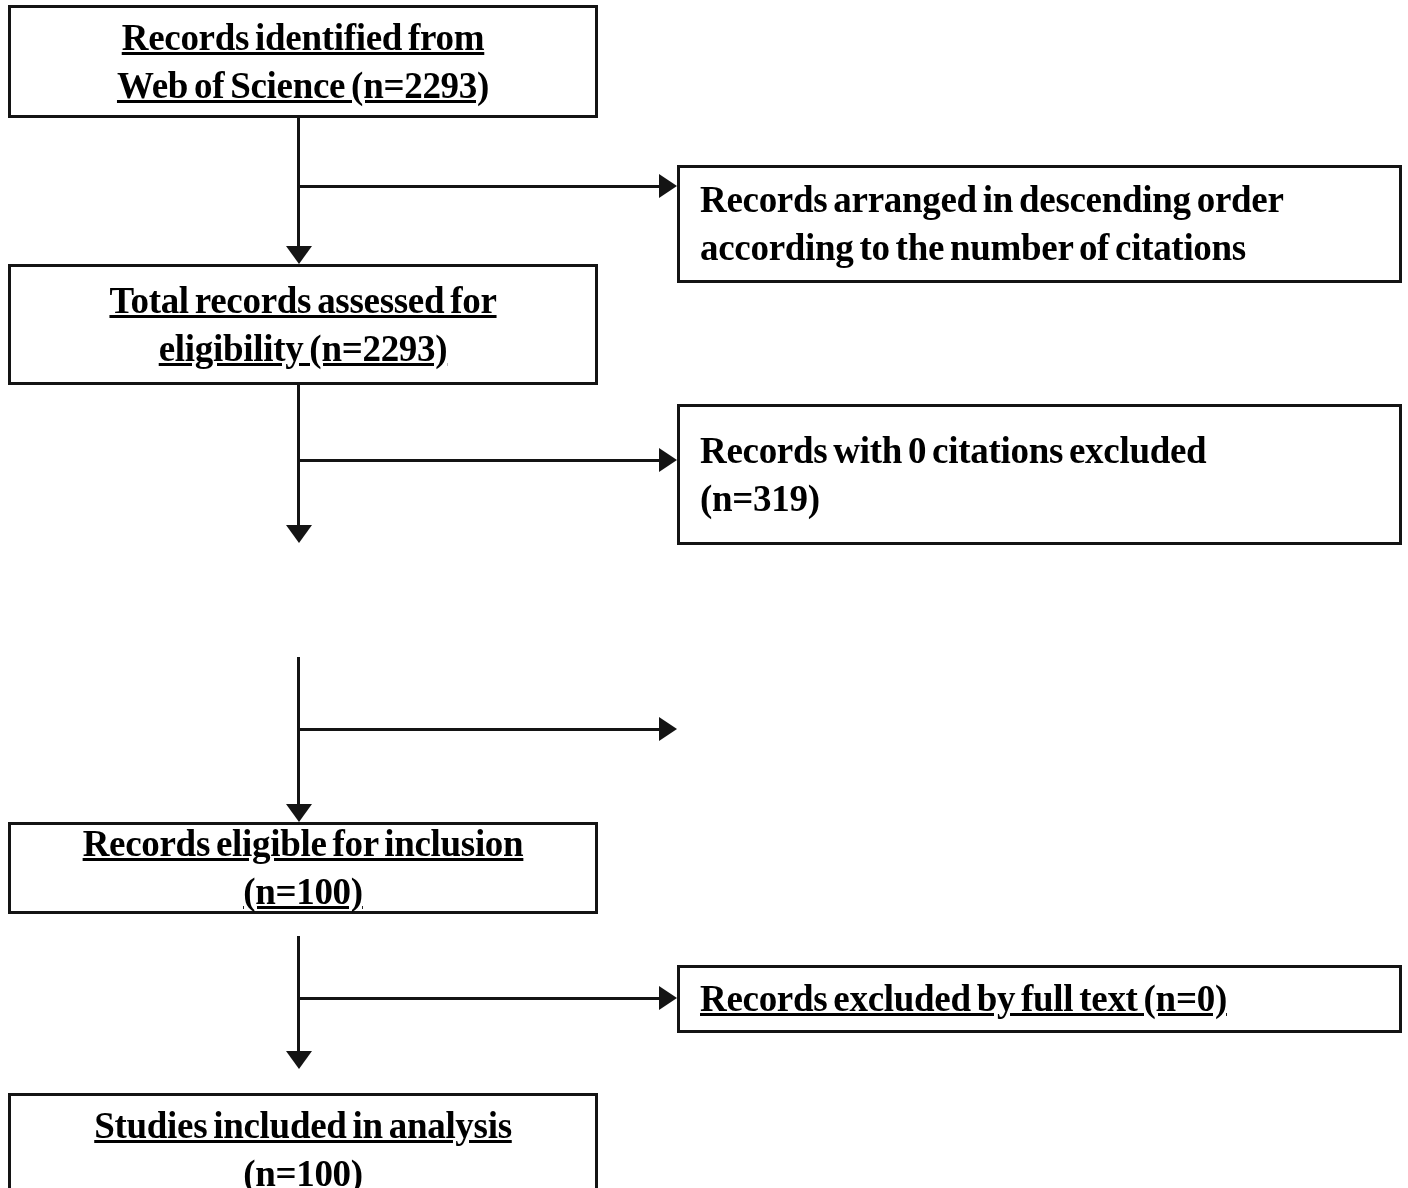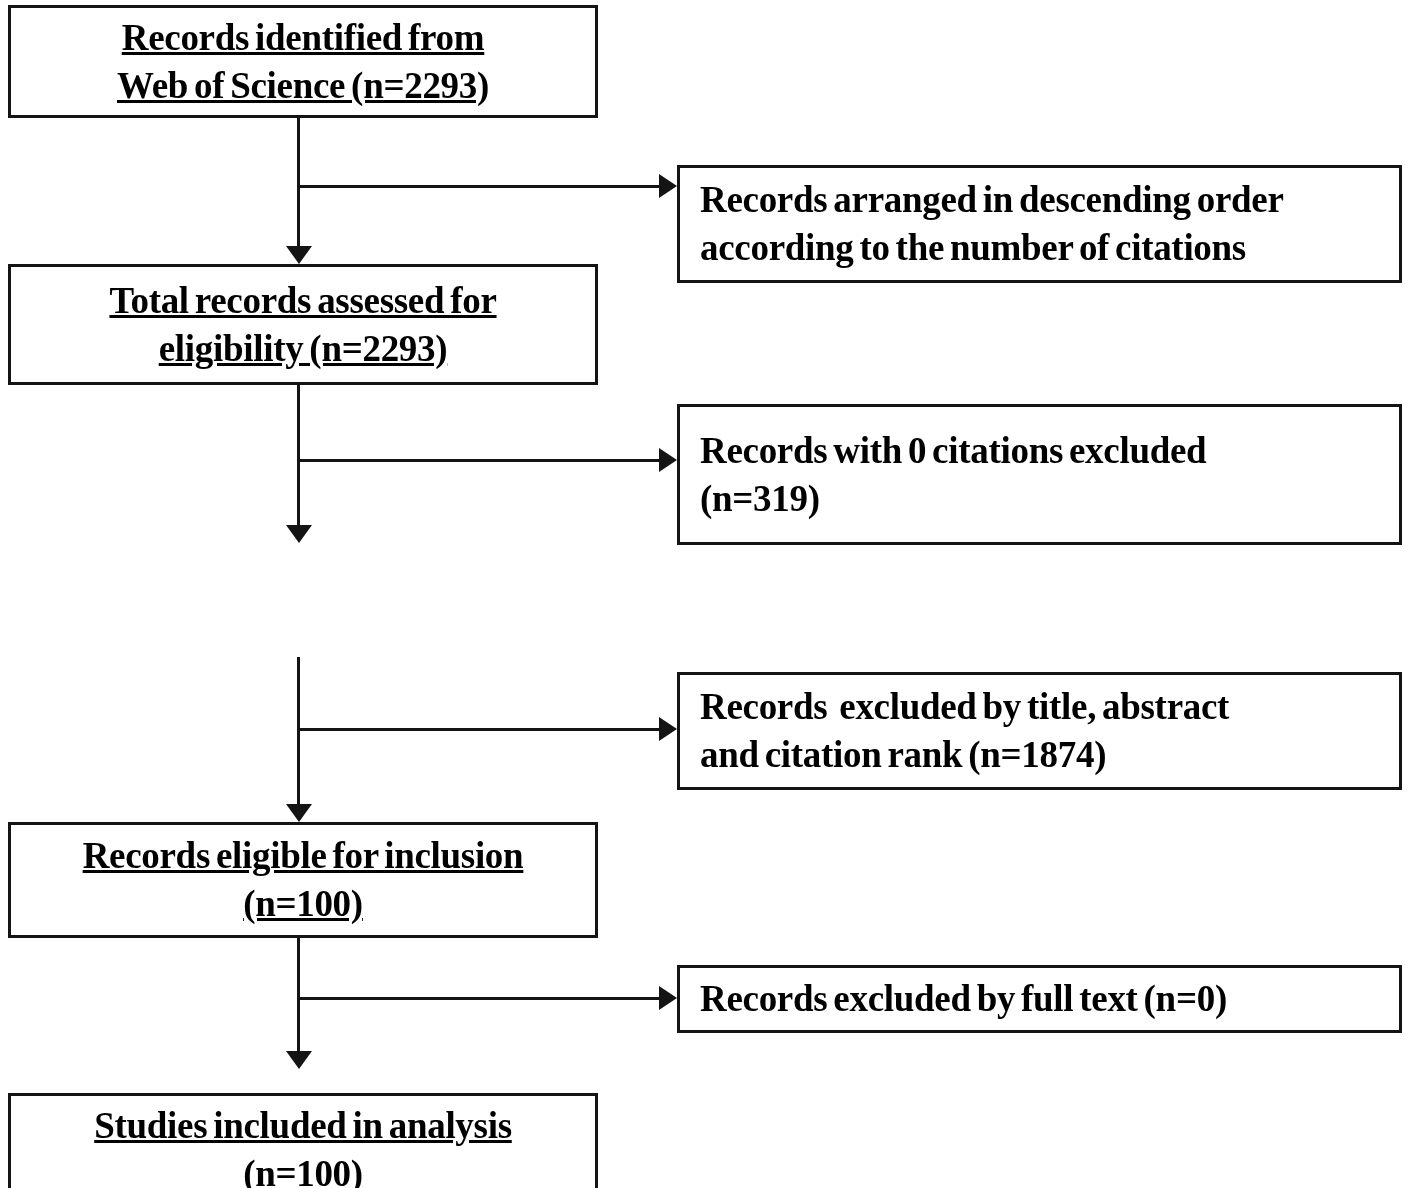--- a/index.html
+++ b/index.html
@@ -93,46 +93,42 @@
     <span class="box-label">Records identified from
 Web of Science (n=2293)</span>
   </div>
 
   <div class="flow-box left-col" style="top:264px; height:121px;">
     <span class="box-label">Total records assessed for
 eligibility (n=2293)</span>
   </div>
 
 
-  <div class="flow-box left-col" style="top:822px; height:116px;">
+  <div class="flow-box left-col" style="top:822px; height:92px;">
     <span class="box-label">Records eligible for inclusion
 (n=100)</span>
   </div>
 
   <div class="flow-box left-col" style="top:1093px; height:114px;">
     <span class="box-label">Studies included in analysis
 (n=100)</span>
   </div>
 
   <div class="flow-box right-col" style="top:128px; height:118px;margin-top:37px;">
     <span class="box-label">Records arranged in descending order
 according to the number of citations</span>
   </div>
 
   <div class="flow-box right-col" style="top:404px; height:141px;">
     <span class="box-label">Records with 0 citations excluded
 (n=319)</span>
   </div>
 
-  <div class="flow-box right-col" style="top:672px; height:118px;">
-    <span class="box-label">Records  excluded by title, abstract
-and citation rank (n=1874)</span>
-  </div>
 
-  <div class="flow-box right-col" style="top:965px; height:68px;">
+  <div class="flow-box right-col" style="top:965px; height:68px;text-decoration:underline;">
     <span class="box-label">Records excluded by full text (n=0)</span>
   </div>
 
   <div class="vline" style="top:116px; height:132px;"></div>
   <div class="arrowhead-down" style="top:246px;"></div>
 
   <div class="vline" style="top:383px; height:144px;"></div>
   <div class="arrowhead-down" style="top:525px;"></div>
 
   <div class="vline" style="top:657px; height:149px;"></div>

